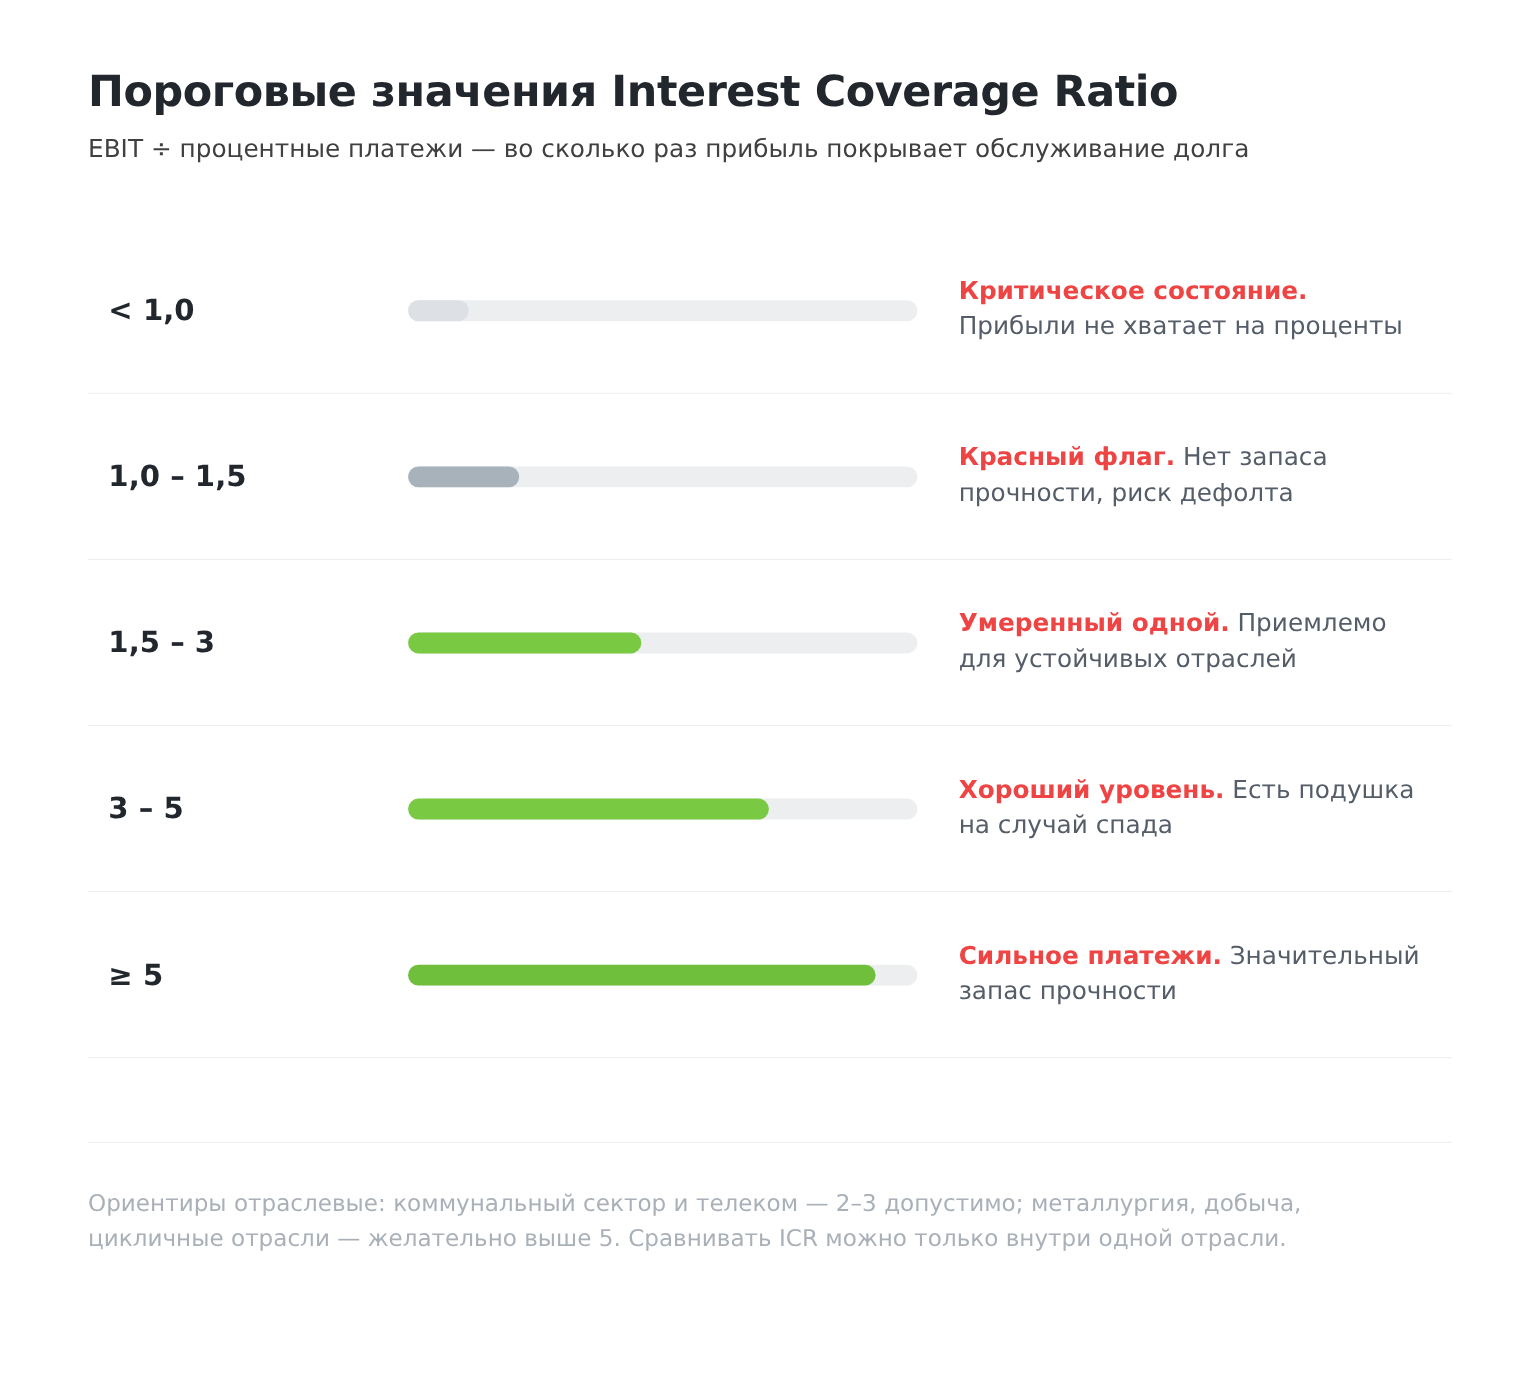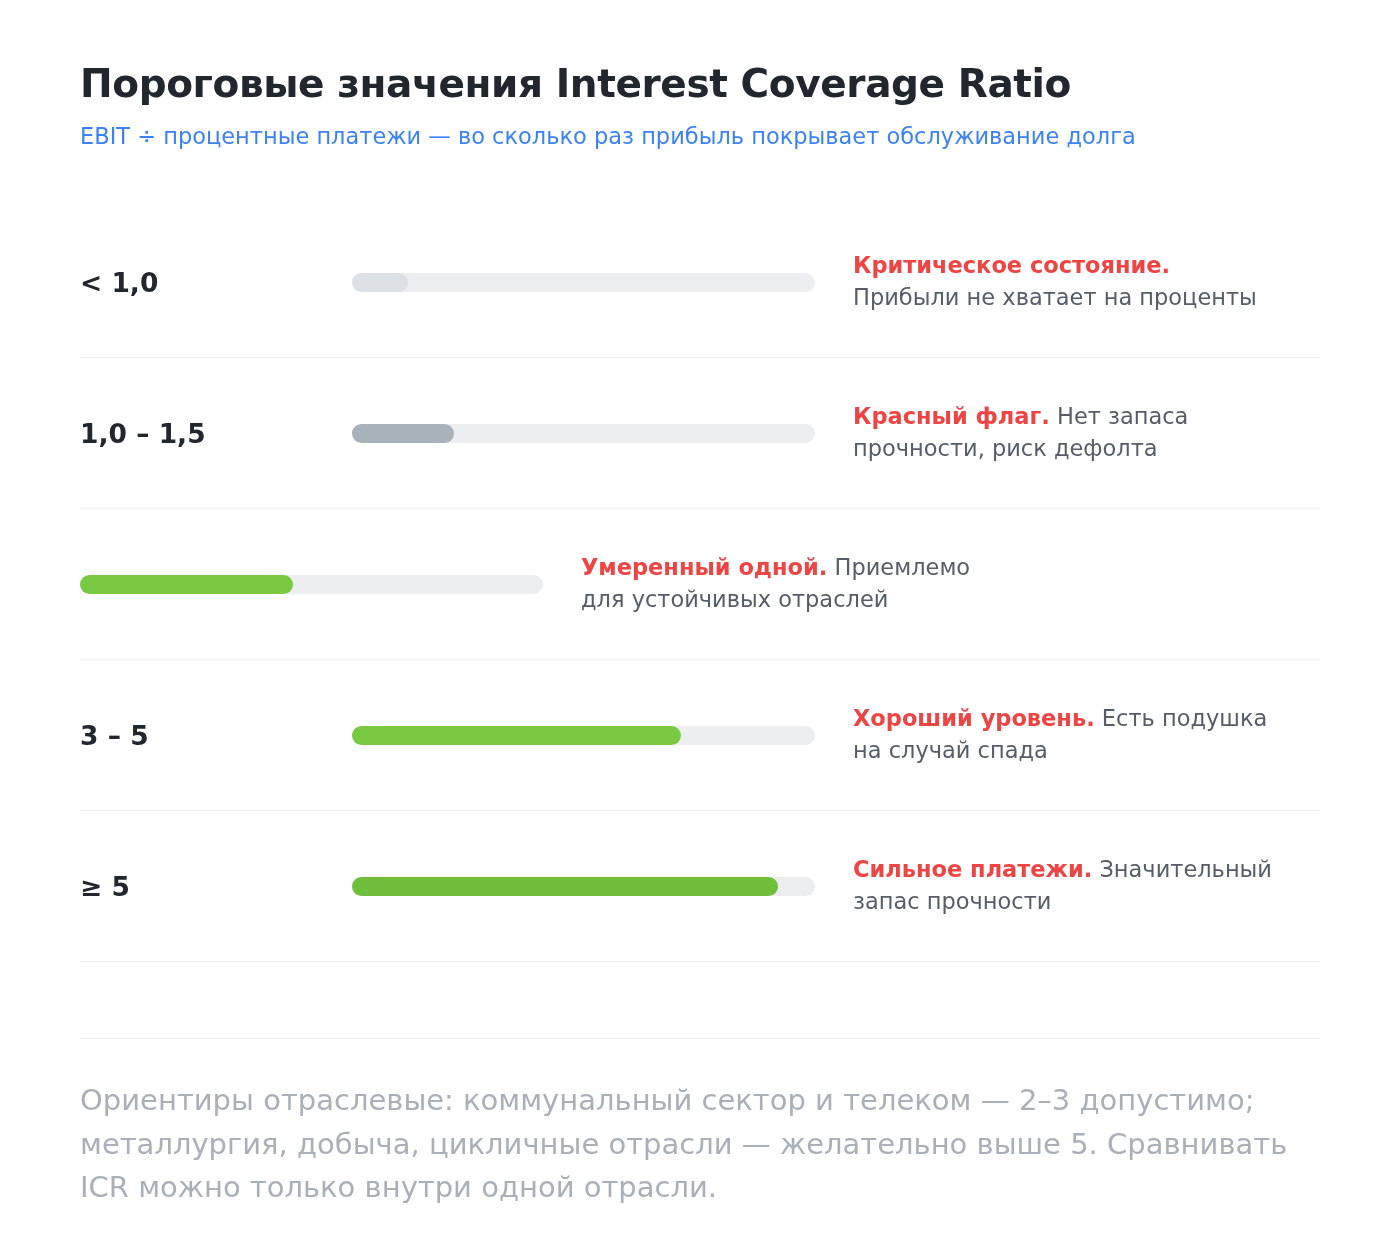--- a/index.html
+++ b/index.html
@@ -28,33 +28,34 @@
     font-size: 39px;
     font-weight: 700;
     letter-spacing: -0.4px;
     color: #22272e;
     margin: 0 0 14px 0;
     line-height: 1.15;
   }
   .subtitle {
     font-size: 22.5px;
     font-weight: 400;
-    color: #3b82f6;
+    color: #404040;
     margin: 0;
     line-height: 1.35;
   }
   .rows {
     margin-top: 56px;
   }
   .row {
     display: flex;
     align-items: center;
     min-height: 151px;
     border-bottom: 1px solid #edeff1;
     box-sizing: border-box;
+    justify-content: center;
   }
   .row:first-child {
     border-top: none;
   }
   .row-range {
     width: 272px;
     flex: 0 0 272px;
     font-size: 26.5px;
     font-weight: 700;
     color: #22272e;
@@ -91,21 +92,21 @@
   .row-desc b {
     color: #ef4444;
     font-weight: 700;
   }
   .spacer-row {
     height: 76px;
     border-bottom: 1px solid #edeff1;
   }
   .footnote {
     margin-top: 40px;
-    font-size: 29px;
+    font-size: 21px;
     line-height: 1.5;
     color: #aab0b8;
     max-width: 1230px;
   }
 </style>
 </head>
 <body>
 
 <div class="card">
 
@@ -132,20 +133,21 @@
         <div class="bar-track">
           <div class="bar-fill" style="width: 22%; background: rgb(168, 178, 187);"></div>
         </div>
       </div>
       <div class="row-desc">
         <b>Красный флаг.</b><span> Нет запаса прочности, риск дефолта</span>
       </div>
     </div>
 
     <div class="row">
+      <div class="row-range">1,5 – 3</div>
       <div class="row-bar-wrap">
         <div class="bar-track">
           <div class="bar-fill" style="width: 46%; background: rgb(122, 201, 67);"></div>
         </div>
       </div>
       <div class="row-desc">
         <b>Умеренный одной.</b><span> Приемлемо для устойчивых отраслей</span>
       </div>
     </div>
 

